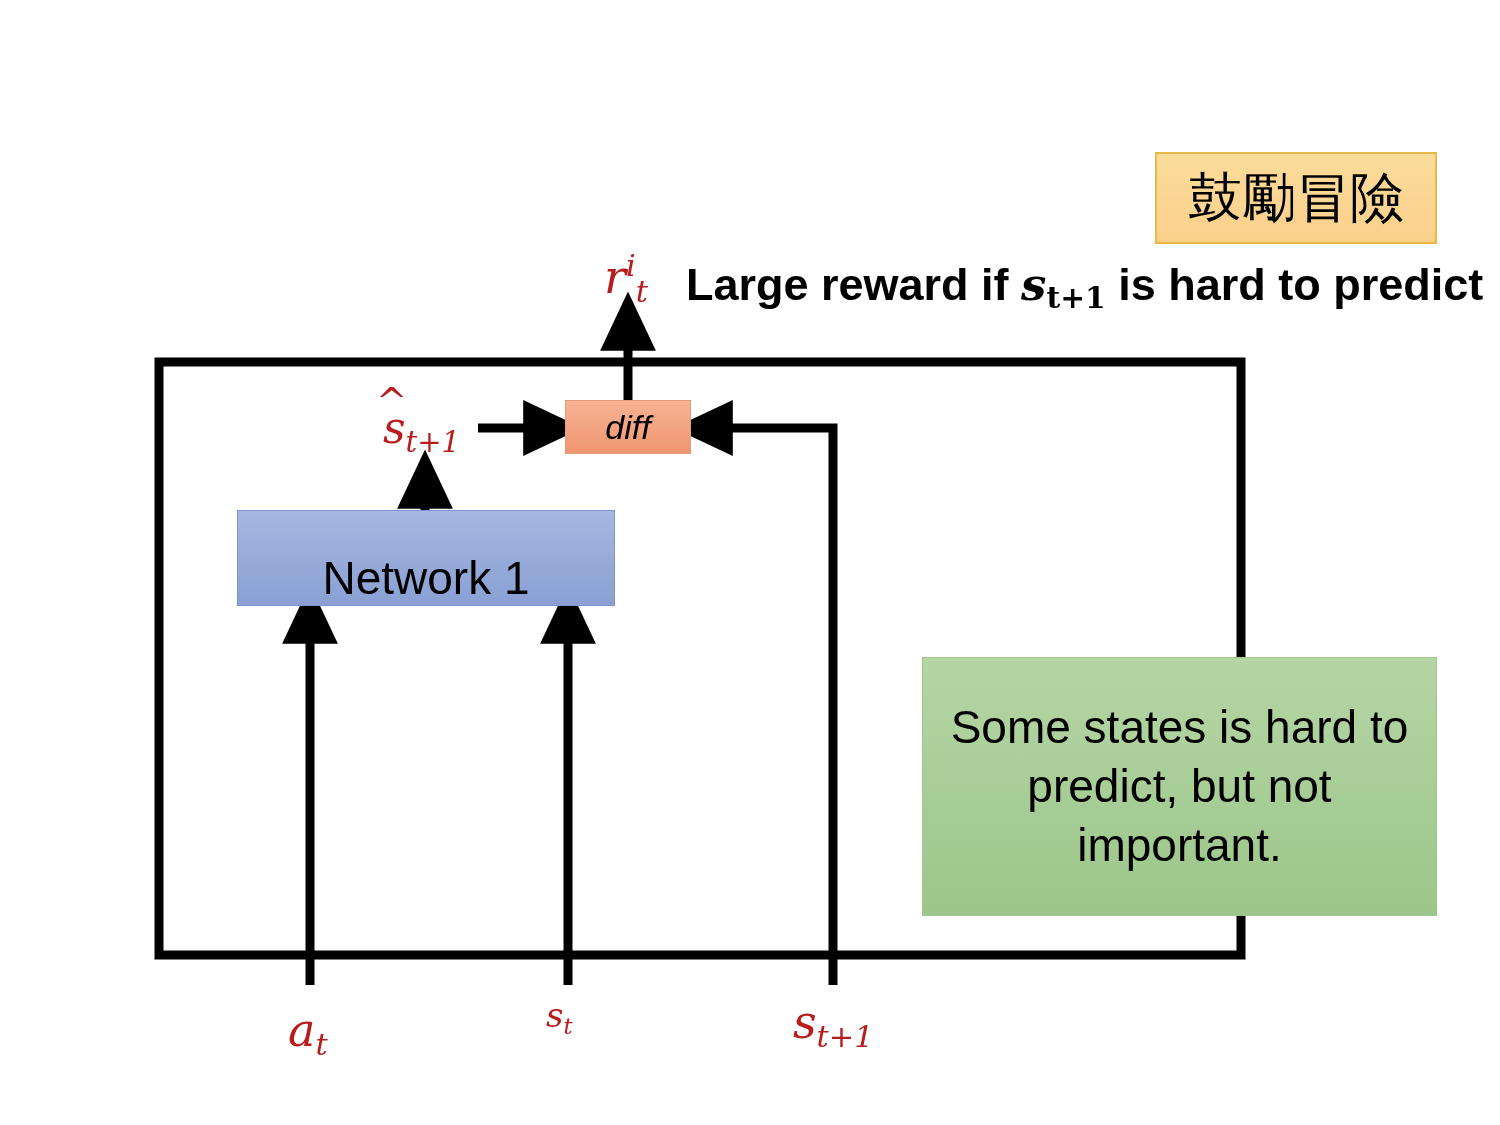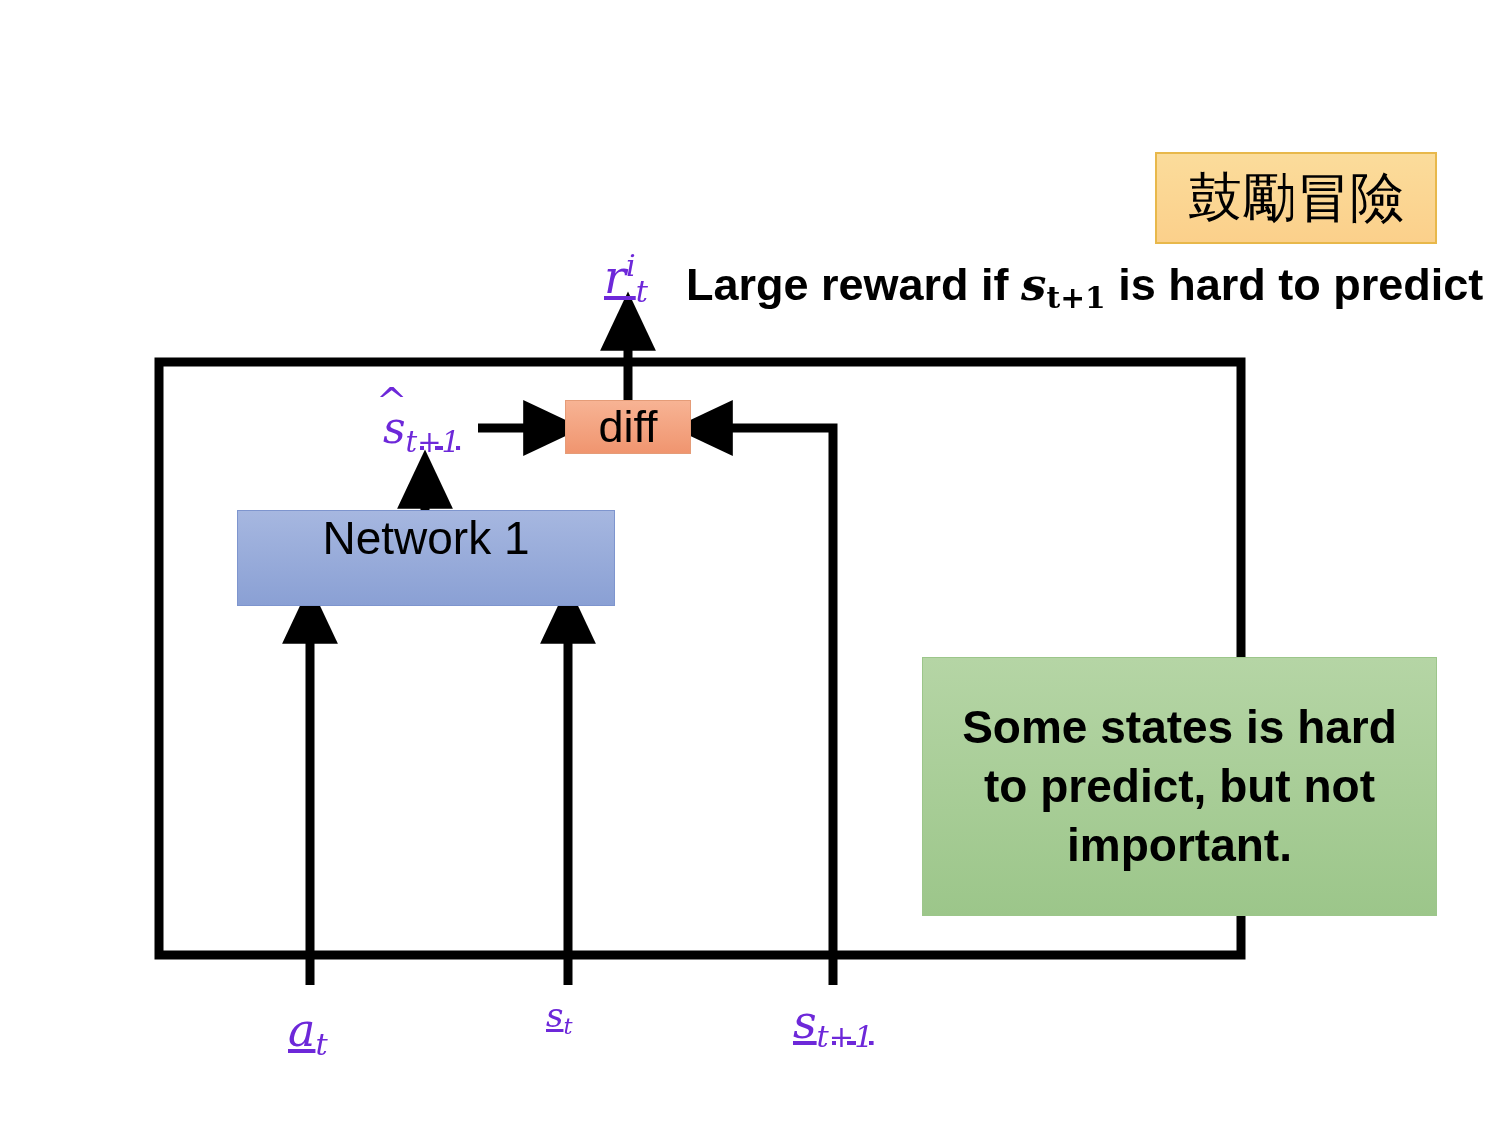--- a/index.html
+++ b/index.html
@@ -64,23 +64,22 @@
     width: 272px;
     height: 74px;
     font-size: 52px;
     z-index: 40;
   }
 
   
   .math {
     font-family: "DejaVu Serif", serif;
     font-style: italic;
-    color: #6d28d9;
-    white-space: nowrap;
-    text-decoration: underline;
+    color: #b91c1c;
+    white-space: nowrap;
   }
   .math .sub {
     font-size: 0.66em;
     vertical-align: -0.30em;
     font-style: italic;
     letter-spacing: 0;
   }
   .math .sup {
     font-size: 0.66em;
     vertical-align: 0.55em;
@@ -138,35 +137,36 @@
   #diff-box {
     left: 565px;
     top: 400px;
     width: 124px;
     height: 52px;
     background: linear-gradient(to bottom, #F7B394 0%, #F0956F 100%);
     border: 1px solid #E59C78;
     display: flex;
     align-items: center;
     justify-content: center;
-    font-size: 45px;
+    font-size: 34px;
     color: #000000;
     font-family: "Liberation Sans", sans-serif;
     z-index: 20;
+    font-style: italic;
   }
 
   #network-box {
     left: 237px;
     top: 510px;
     width: 376px;
     height: 94px;
     background: linear-gradient(to bottom, #A6B7E0 0%, #8AA0D4 100%);
     border: 1px solid #7E95CE;
     display: flex;
-    align-items: flex-start;
+    align-items: flex-end;
     justify-content: center;
     font-size: 46px;
     color: #000000;
     font-family: "Liberation Sans", sans-serif;
     z-index: 20;
   }
 
   #green-box {
     left: 922px;
     top: 657px;
@@ -179,21 +179,20 @@
     justify-content: center;
     text-align: center;
     z-index: 30;
   }
   #green-box .gtext {
     font-size: 46px;
     line-height: 1.28;
     color: #000000;
     padding: 0 26px;
     font-family: "Liberation Sans", sans-serif;
-    font-weight: bold;
   }
 </style>
 </head>
 <body>
 
 <div id="slide">
 
   <svg id="svg-layer" viewBox="0 0 1500 1125">
     <defs>
       <marker id="arrowhead" markerWidth="7" markerHeight="7" refX="3.2" refY="3.5" orient="auto" markerUnits="strokeWidth">

